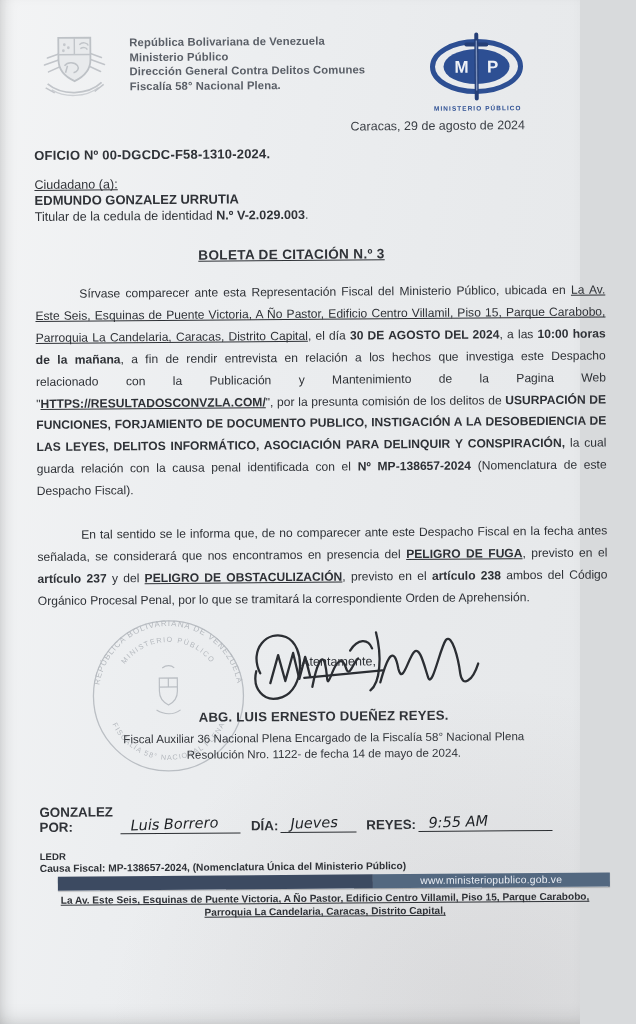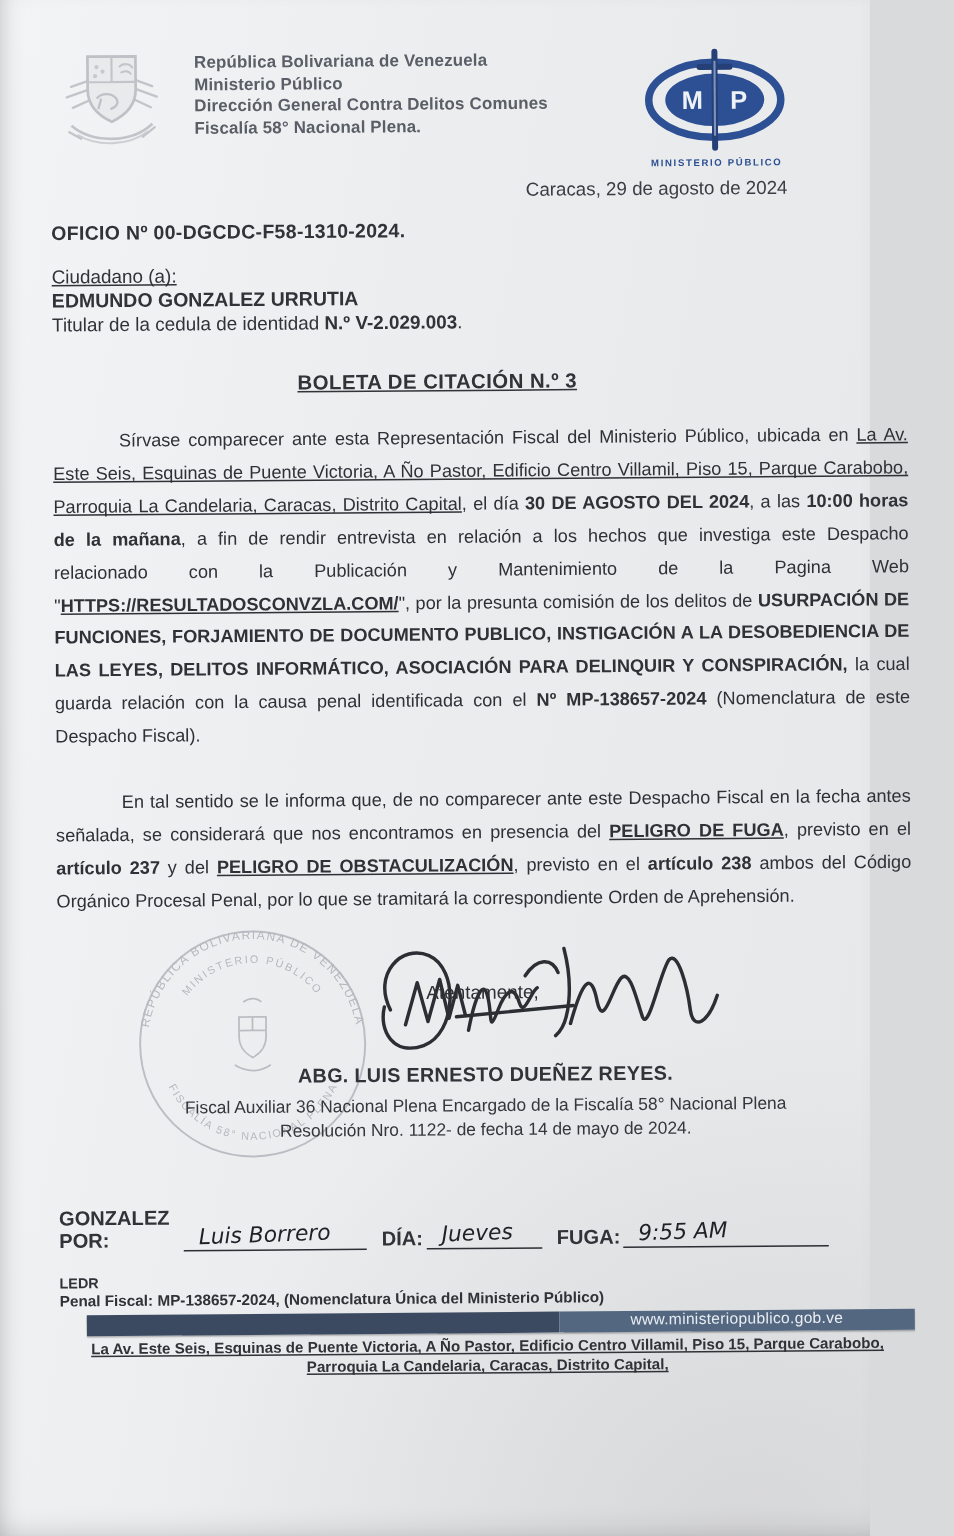--- a/index.html
+++ b/index.html
@@ -40,21 +40,21 @@
   .para{margin-top:20px;font-size:12.1px;line-height:21.9px;text-align:justify;
     text-indent:44px;color:#2e3136;width:570px;}
   .para.p2{margin-top:22px;}
   .para .b{font-weight:700;}
   .para .u{text-decoration:underline;text-decoration-skip-ink:none;}
   .para .bu{font-weight:700;text-decoration:underline;text-decoration-skip-ink:none;}
 
   
   .closing{position:relative;height:156px;margin-top:6px;}
   .stamp{position:absolute;left:44px;top:-2px;opacity:.55;}
-  .salutation{position:absolute;left:246px;top:38px;font-size:12.6px;color:#2e3136;}
+  .salutation{position:absolute;left:263px;top:38px;font-size:12.6px;color:#2e3136;}
   .signature{position:absolute;left:192px;top:4px;}
   .signer{position:absolute;left:0;width:570px;top:92px;text-align:center;
     font-weight:700;font-size:13.2px;letter-spacing:.2px;}
   .role1{position:absolute;left:0;width:570px;top:114px;text-align:center;font-size:11.6px;color:#34373c;}
   .role2{position:absolute;left:0;width:570px;top:130px;text-align:center;font-size:11.6px;color:#34373c;}
 
   
   .received{display:flex;align-items:flex-end;margin-top:30px;font-size:13.4px;font-weight:700;}
   .blank{border-bottom:1.6px solid #2b2e32;position:relative;height:18px;}
   .blank.name{width:168px;margin-left:2px;}
@@ -194,28 +194,28 @@
 
    <div class="received">
      <span>GONZALEZ POR:</span>
      <span class="blank name">
        <span class="hand">Luis Borrero</span>
      </span>
      <span class="lbl2">DÍA:</span>
      <span class="blank day">
        <span class="hand">Jueves</span>
      </span>
-     <span class="lbl2">FUGA:</span>
+     <span class="lbl2">REYES:</span>
      <span class="blank hour">
        <span class="hand">9:55 AM</span>
      </span>
    </div>
 
    <div class="initials">LEDR</div>
-   <div class="causa"><span>Penal Fiscal: </span><span class="cu">MP-138657-2024,</span><span> (Nomenclatura Única del Ministerio Público)</span></div>
+   <div class="causa"><span>Causa Fiscal: </span><span class="cu">MP-138657-2024,</span><span> (Nomenclatura Única del Ministerio Público)</span></div>
 
    <div class="webbar">
      <div class="seg-l"></div>
      <div class="seg-r">
        <span>www.ministeriopublico.gob.ve</span>
      </div>
    </div>
 
    <div class="footaddr">
      <span>La Av. Este Seis, Esquinas de Puente Victoria, A Ño Pastor, Edificio Centro Villamil, Piso 15, Parque Carabobo,</span><br>

